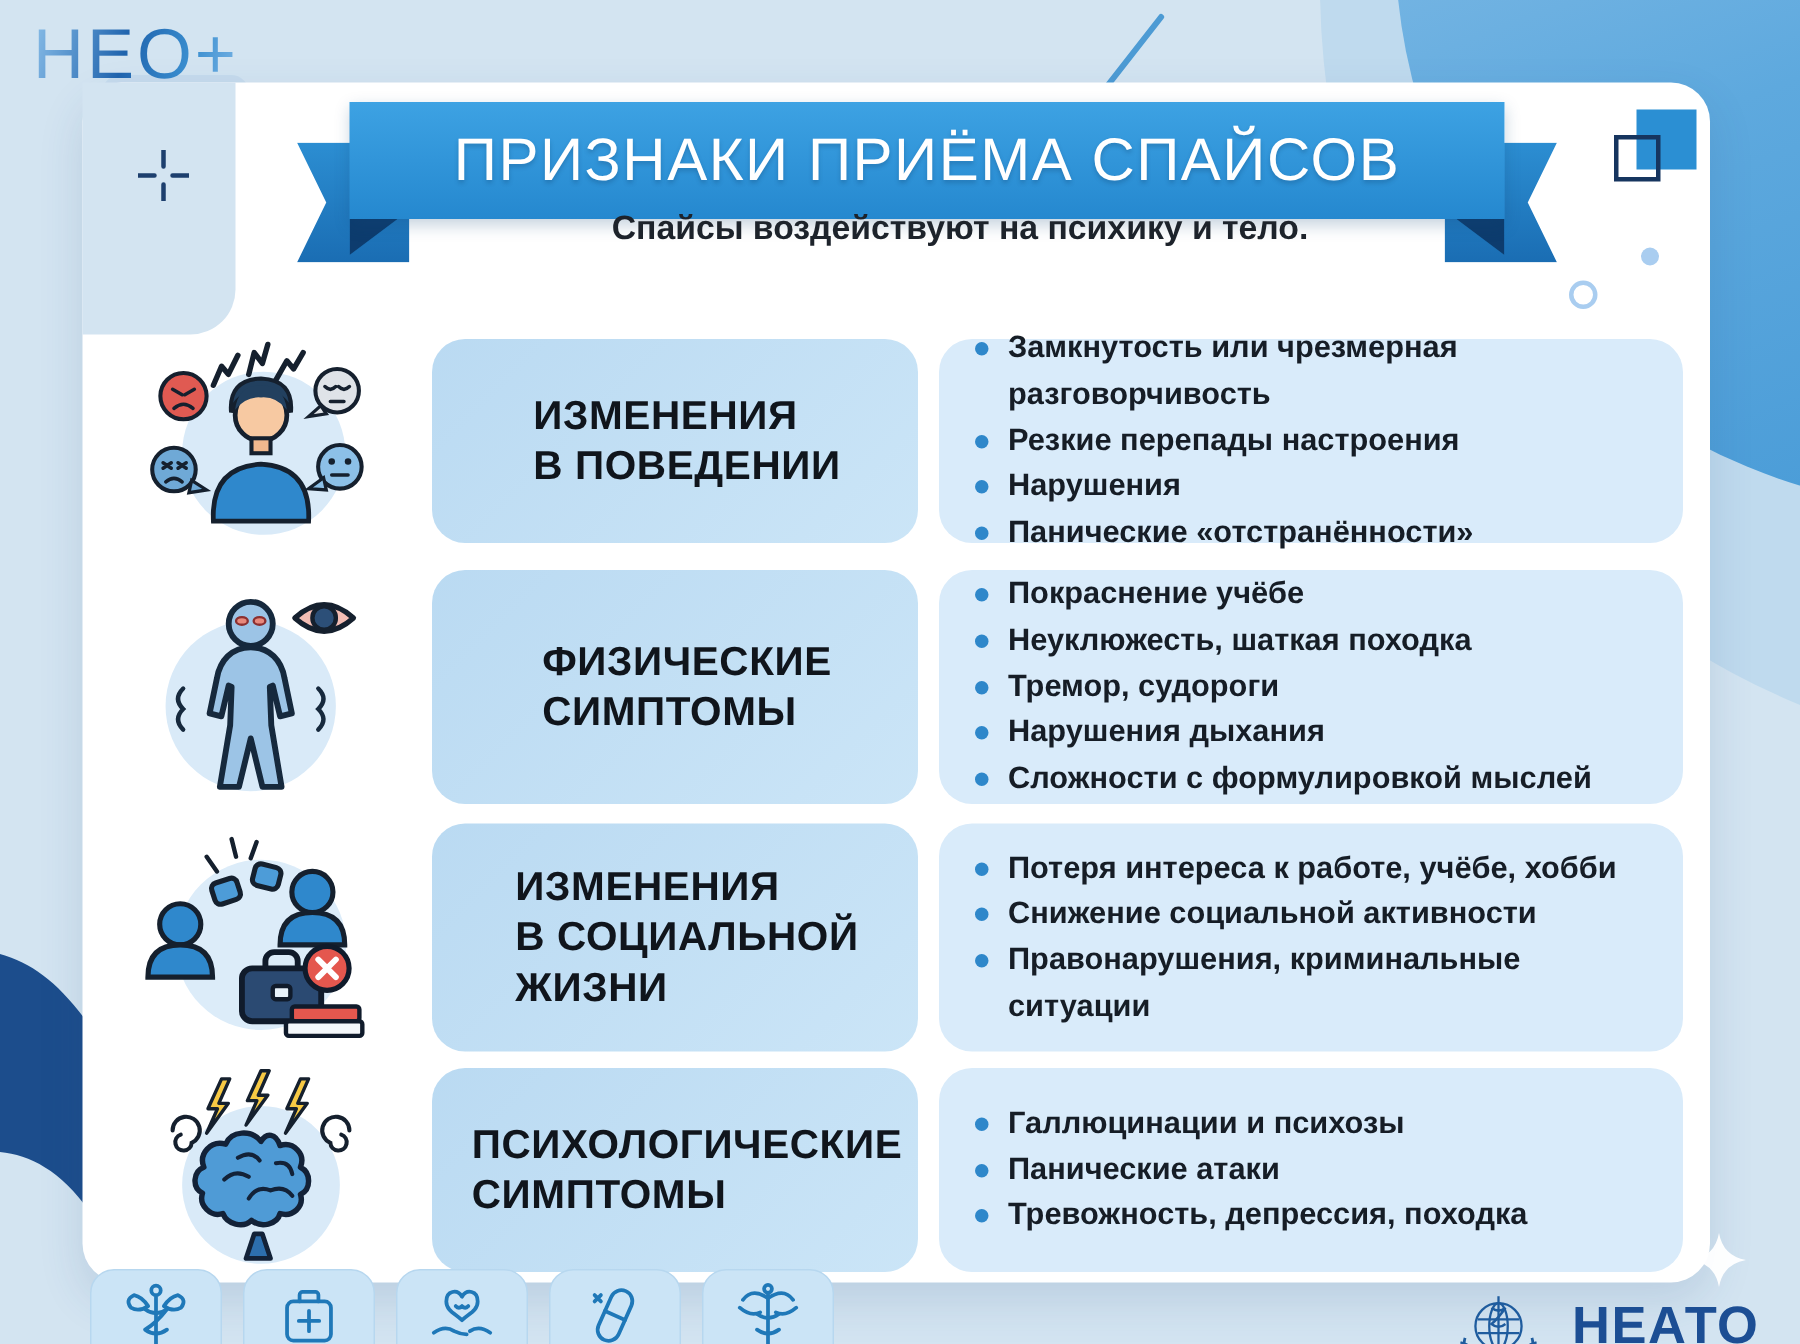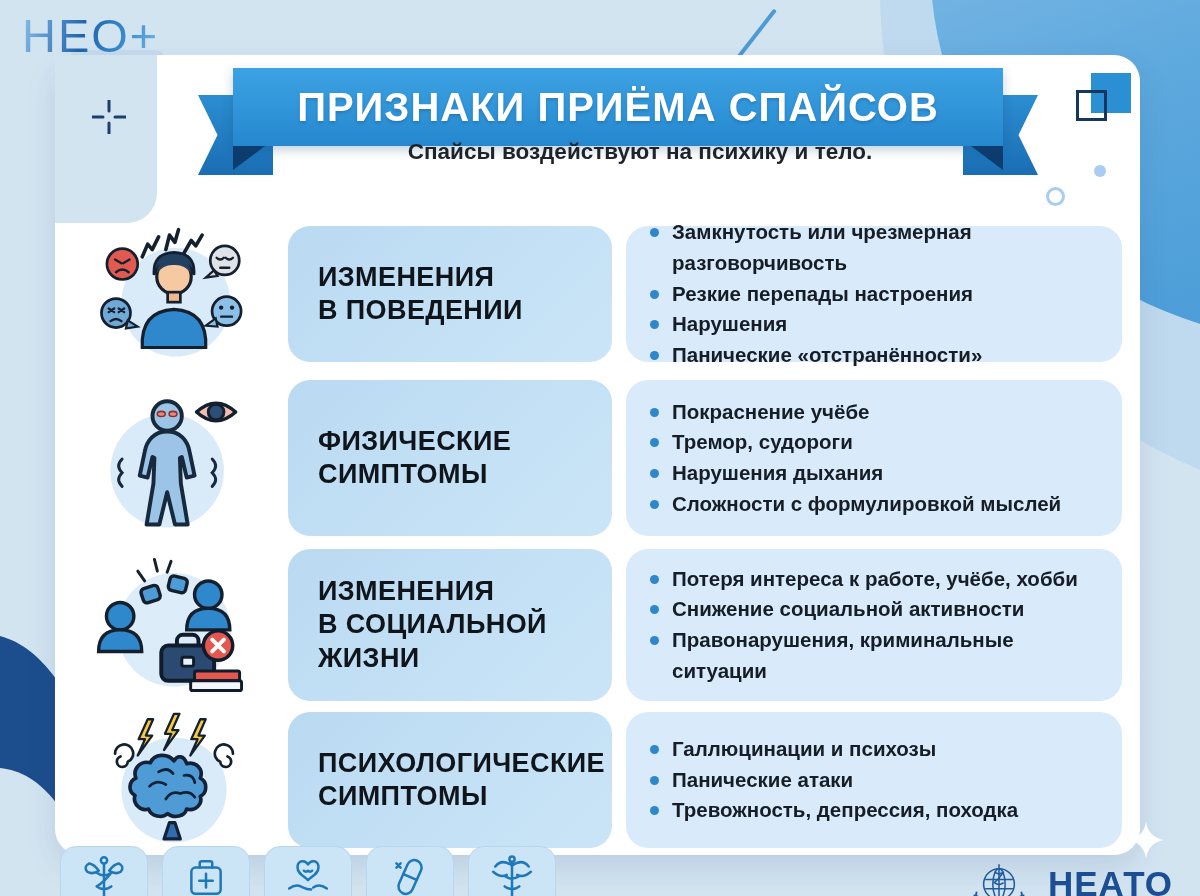--- a/index.html
+++ b/index.html
@@ -37,21 +37,21 @@
   .ribbon-tail{top:95px;width:75px;height:80px;background:linear-gradient(180deg,#2c8ed2,#1a6db3);}
   .ribbon-tail.left{left:198px;clip-path:polygon(0 0,100% 0,100% 100%,0 100%,26% 50%);}
   .ribbon-tail.right{left:963px;clip-path:polygon(0 0,100% 0,74% 50%,100% 100%,0 100%);}
   .ribbon-fold{top:146px;width:32px;height:24px;background:#0d3c6e;}
   .ribbon-fold.left{left:233px;clip-path:polygon(0 0,100% 0,0 100%);}
   .ribbon-fold.right{left:971px;clip-path:polygon(0 0,100% 0,100% 100%);}
   .ribbon-band{left:233px;top:68px;width:770px;height:78px;
     background:linear-gradient(180deg,#3da2e3 0%,#2588cf 100%);
     display:flex;align-items:center;justify-content:center;
     box-shadow:0 4px 10px rgba(20,70,120,.25);}
-  .ribbon-band h1{margin:16px;color:#ffffff;font-size:40px;font-weight:700;letter-spacing:1px;
+  .ribbon-band h1{margin:16px;color:#ffffff;font-size:40px;font-weight:400;letter-spacing:1px;
     text-shadow:0 2px 3px rgba(10,50,90,.25);}
 
   
   .sq-filled{left:1091px;top:73px;width:40px;height:40px;background:#2b8fd3;}
   .sq-outline{left:1076px;top:90px;width:25px;height:25px;border:3px solid #16355f;background:transparent;}
   .dot-filled{left:1094px;top:165px;width:12px;height:12px;border-radius:50%;background:#a9cdf0;}
   .dot-outline{left:1046px;top:187px;width:13px;height:13px;border-radius:50%;border:3px solid #a9cdf0;}
   .sparkle{left:1128px;top:822px;}
 
   
@@ -61,21 +61,21 @@
   
   .row{left:0;width:1200px;}
   .row1{top:226px;height:136px;}
   .row2{top:380px;height:156px;}
   .row3{top:549px;height:152px;}
   .row4{top:712px;height:136px;}
   .icon-wrap{left:76px;width:196px;height:100%;display:flex;align-items:center;justify-content:center;}
   .icon-wrap svg{display:block;}
   .head-box{left:288px;width:324px;height:100%;border-radius:22px;
     background:linear-gradient(135deg,#badaf2 0%,#cbe5f7 100%);
-    display:flex;align-items:center;box-sizing:border-box;padding-left:30px;padding-right:14px;}
+    display:flex;align-items:center;box-sizing:border-box;padding-left:30px;padding-right:14px;justify-content:center;}
   .head-box h2{margin:0;font-size:27px;font-weight:800;color:#10151c;line-height:1.24;
     letter-spacing:.4px;white-space:pre-line;text-transform:uppercase;}
   .list-box{left:626px;width:496px;height:100%;border-radius:22px;background:#d9ebfa;
     display:flex;flex-direction:column;justify-content:center;box-sizing:border-box;
     padding:10px 10px 10px 24px;}
   .list-box ul{margin:0;padding:0;list-style:none;}
   .list-box li{position:relative;padding-left:22px;font-size:20.5px;font-weight:600;color:#161d26;
     line-height:1.5;}
   .list-box li::before{content:"";position:absolute;left:0;top:11px;width:9px;height:9px;
     border-radius:50%;background:#2e87ca;}
@@ -193,20 +193,21 @@
       <circle cx="138" cy="28" r="8" fill="#2c4f78" stroke="#15202e" stroke-width="3"></circle>
     </svg>
   </div>
   <div class="abs head-box">
     <h2>ФИЗИЧЕСКИЕ
 СИМПТОМЫ</h2>
   </div>
   <div class="abs list-box">
     <ul>
       <li>Покраснение учёбе</li>
+      <li>Неуклюжесть, шаткая походка</li>
       <li>Тремор, судороги</li>
       <li>Нарушения дыхания</li>
       <li>Сложности с формулировкой мыслей</li>
     </ul>
   </div>
 </div>
 
 <div class="abs row row3">
   <div class="abs icon-wrap">
     <svg width="186" height="148" viewBox="0 0 190 150">

